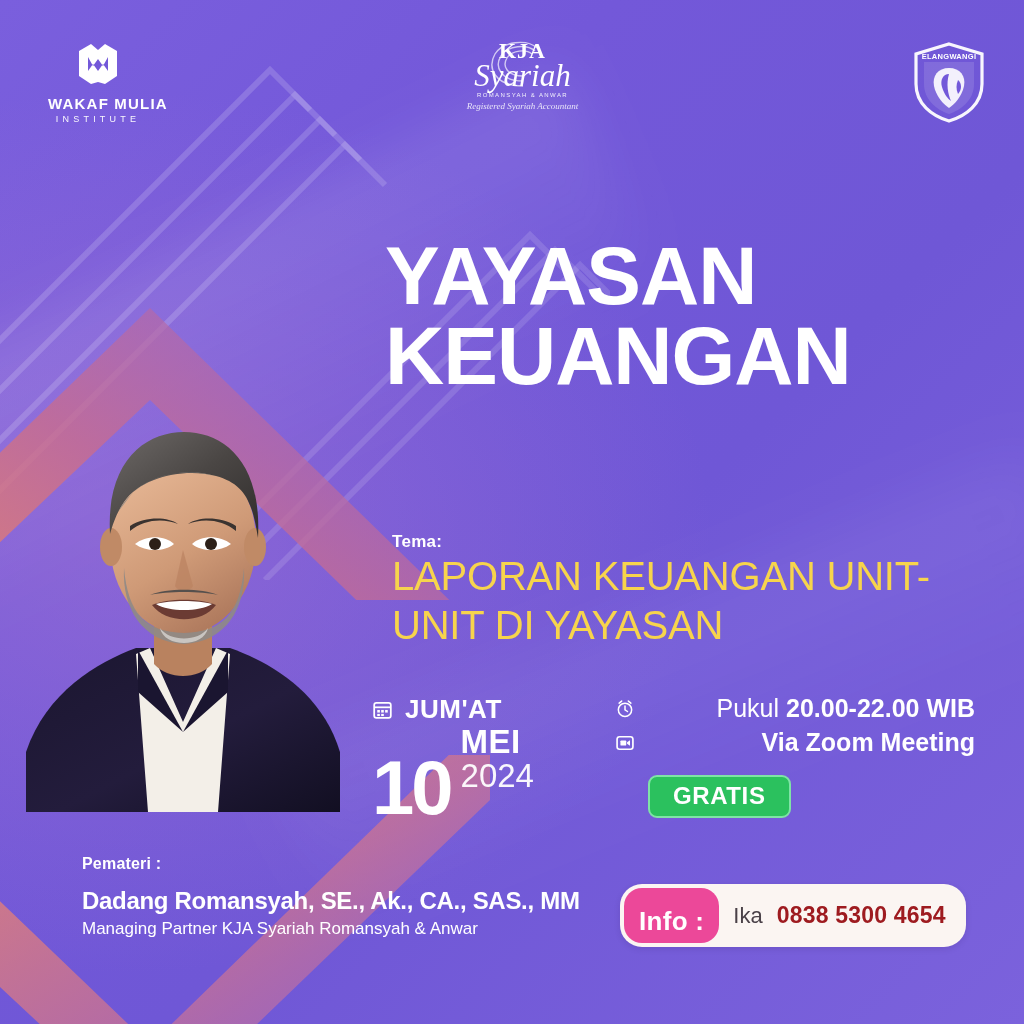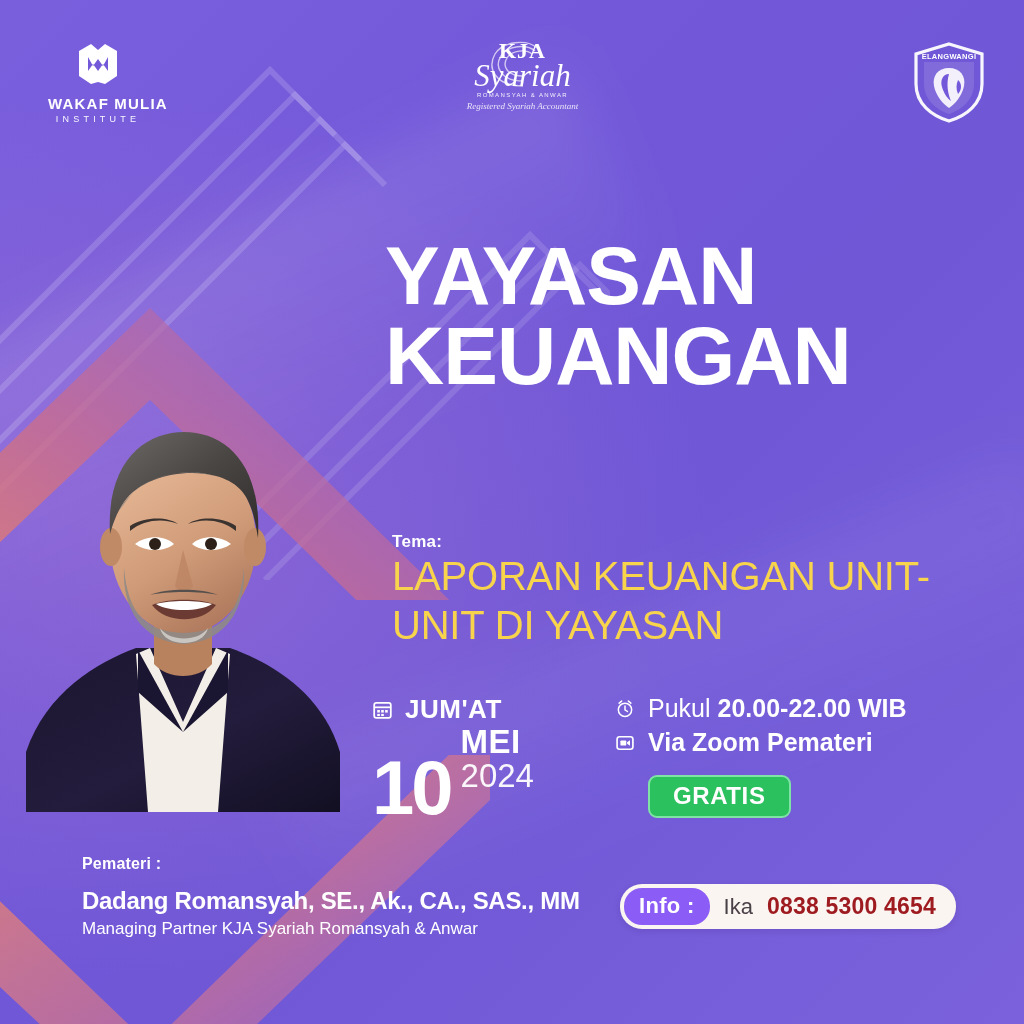--- a/index.html
+++ b/index.html
@@ -94,21 +94,21 @@
   .dayrow .ico { width:21px; height:21px; flex:0 0 21px; }
   .dayrow .day { font-size:26px; font-weight:bold; letter-spacing:.5px; }
   .datrow { display:flex; align-items:flex-end; margin-top:2px; }
   .datrow .dd { font-size:76px; font-weight:bold; line-height:.88; letter-spacing:-3px; }
   .datrow .mm { margin-left:10px; padding-bottom:30px; }
   .datrow .mon { font-size:33px; font-weight:bold; line-height:.9; letter-spacing:.5px; }
   .datrow .yr { font-size:33px; font-weight:300; line-height:1.0; opacity:.95; margin-top:2px; }
 
   
   .details { position:absolute; left:615px; top:694px; width:360px; color:#fff; }
-  .drow { display:flex; align-items:center; gap:13px; margin-bottom:5px; }
+  .drow { display:flex; align-items:center; gap:13px; margin-bottom:5px;justify-content:space-between; }
   .drow .ico { width:20px; height:20px; flex:0 0 20px; }
   .drow .txt { font-size:25px; font-weight:300; letter-spacing:0; white-space:nowrap; }
   .drow .txt b { font-weight:bold; }
   .drow.zoom .txt { font-weight:bold; }
   .gratis {
     display:inline-block; margin-left:33px; margin-top:13px;
     background:#2BC15E; border:2px solid #7FE3A6; border-radius:9px;
     color:#ffffff; font-size:24px; font-weight:bold; letter-spacing:.6px;
     padding:5px 23px 6px;
   }
@@ -121,22 +121,22 @@
 
   
   .info {
     position:absolute; left:620px; top:884px;
     background:#FBF5F2; border-radius:22px;
     display:flex; align-items:center; gap:14px;
     padding:4px 20px 4px 4px;
     box-shadow:0 2px 6px rgba(40,10,70,.12);
   }
   .info .tag {
-    background:#8b5cf6; color:#ffffff; border-radius:18px;
-    font-size:22px; font-weight:bold; padding:5px 15px 6px; letter-spacing:.3px;
+    background:#ec4899; color:#ffffff; border-radius:18px;
+    font-size:26px; font-weight:bold; padding:18px 15px 6px; letter-spacing:.3px;
   }
   .info .nm { color:#4a4148; font-size:22px; font-weight:500; }
   .info .ph { color:#9E1B20; font-size:23px; font-weight:bold; letter-spacing:.2px; }
 </style>
 </head>
 <body>
 
 <div id="poster">
 
   <svg class="lines" viewBox="0 0 640 640">
@@ -310,21 +310,21 @@
         <path d="M5 5 L8 2.5 M19 5 L16 2.5" stroke="#ffffff" stroke-width="1.8" stroke-linecap="round"></path>
       </svg>
       <div class="txt"><span>Pukul</span> <b>20.00-22.00 WIB</b></div>
     </div>
     <div class="drow zoom">
       <svg class="ico" viewBox="0 0 24 24">
         <rect x="2.5" y="4.5" width="19" height="15" rx="3" fill="none" stroke="#ffffff" stroke-width="2"></rect>
         <rect x="6.5" y="9" width="7" height="6" rx="1" fill="#ffffff"></rect>
         <path d="M14.5 11 L18 8.6 L18 15.4 L14.5 13 Z" fill="#ffffff"></path>
       </svg>
-      <div class="txt">Via Zoom Pemateri</div>
+      <div class="txt">Via Zoom Meeting</div>
     </div>
     <div class="gratis">GRATIS</div>
   </div>
 
   <div class="speaker">
     <div class="lbl">Pemateri :</div>
     <div class="nm">Dadang Romansyah, SE., Ak., CA., SAS., MM</div>
     <div class="role">Managing Partner KJA Syariah Romansyah &amp; Anwar</div>
   </div>
 

